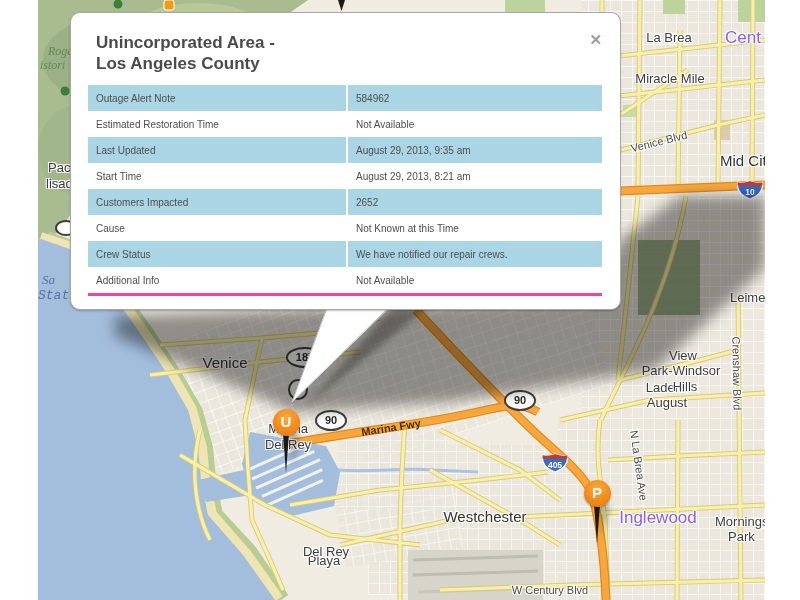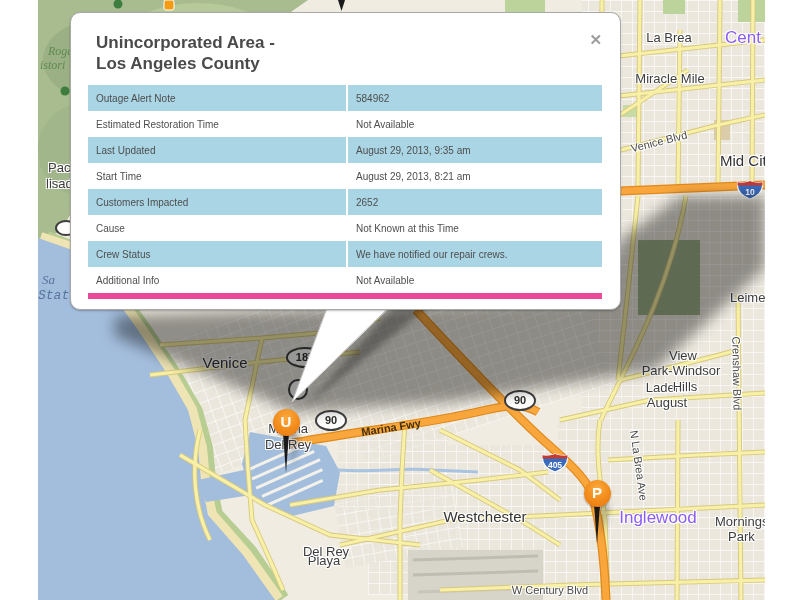--- a/index.html
+++ b/index.html
@@ -37,21 +37,21 @@
     border:1px solid #a8a8a8;border-radius:10px;z-index:10;box-shadow:0 1px 2px rgba(0,0,0,.25);}
   .ptitle{margin:19px 40px 0 25px;font-size:17px;font-weight:bold;color:#4a4a4a;line-height:21px;}
   .pclose{position:absolute;top:20px;right:18px;font-size:15px;font-weight:bold;color:#9c9c9c;
     line-height:13px;cursor:pointer;}
   table.outage{position:absolute;left:17px;top:72px;width:514px;border-collapse:collapse;
     font-size:10px;color:#4e4e4e;}
   table.outage td{height:26px;padding:0 0 0 8px;background:#fff;}
   table.outage td.lab{width:250px;}
   table.outage td.val{border-left:2px solid #fff;}
   table.outage tr.alt td{background:#aad5e5;}
-  table.outage tr:last-child td{border-bottom:6px solid #ec4899;}
+  table.outage tr:last-child td{border-bottom:3px solid #ec4899;}
   .tailsvg{position:absolute;left:0;top:0;z-index:9;pointer-events:none;}
 </style>
 </head>
 <body>
 
 <div class="page">
 
   <div class="map">
 
     <svg class="canvas" width="727" height="600" viewBox="0 0 727 600">

